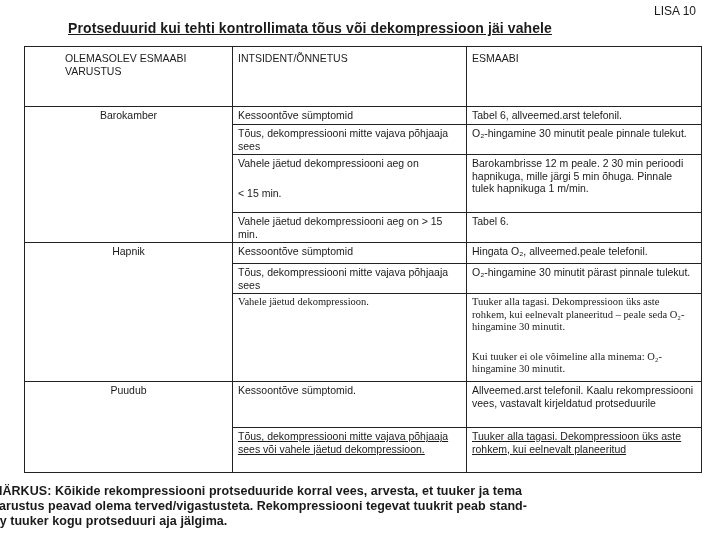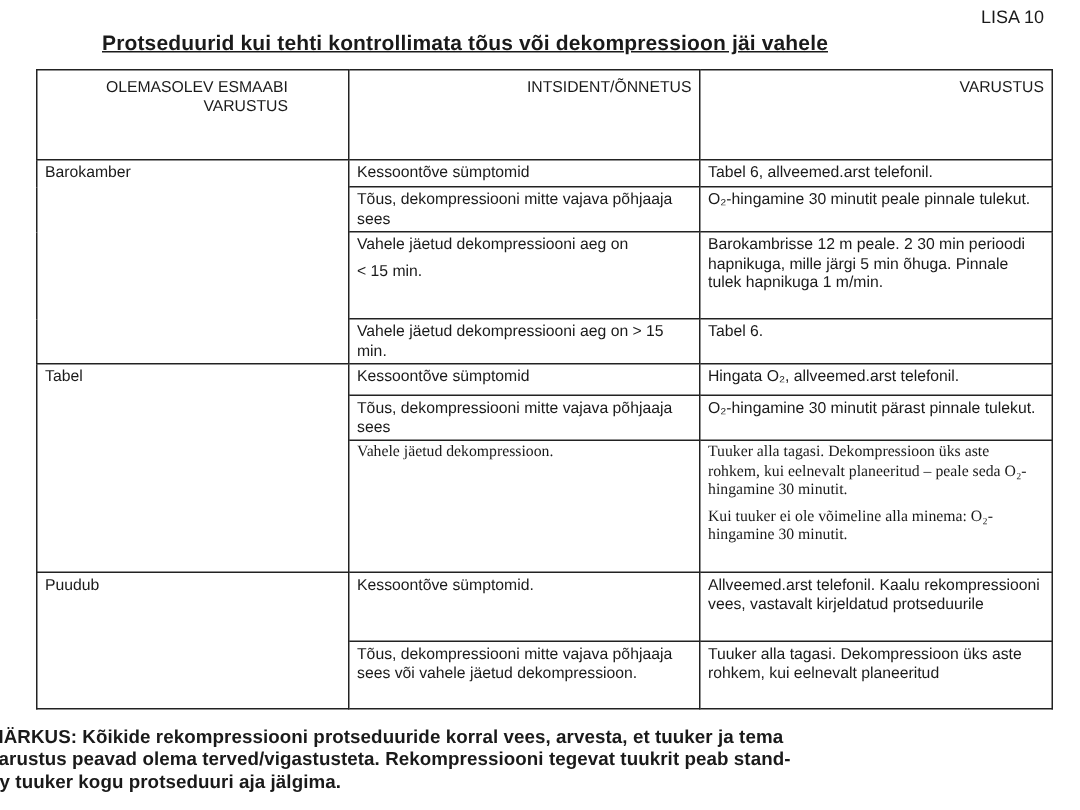--- a/index.html
+++ b/index.html
@@ -4,44 +4,44 @@
 <style>
   html, body { margin:0; padding:0; }
   body { width:720px; height:540px; background:#ffffff; position:relative; overflow:hidden;
          font-family:"Liberation Sans", sans-serif; color:#1a1a1a; }
   .lisa { position:absolute; right:24px; top:4px; font-size:12px; }
   .title { position:absolute; left:24px; top:20px; font-size:14px; font-weight:bold;
            text-decoration:underline; letter-spacing:0.1px;margin-left:44px; }
   table.main { position:absolute; left:24px; top:46px; width:677px; border-collapse:collapse;
                table-layout:fixed; font-size:10.5px; }
   table.main td, table.main th { border:1.6px solid #222; vertical-align:top; padding:2px 5px; line-height:12.5px; }
-  table.main th { font-weight:normal; text-align:right; height:52px; padding-top:5px; font-size:10.5px; }
+  table.main th { font-weight:normal; text-align:left; height:52px; padding-top:5px; font-size:10.5px; }
   col.c1 { width:208px; } col.c2 { width:234px; } col.c3 { width:235px; }
-  td.group { vertical-align:middle; }
-  .p2 { margin-top:5px; display:block; }
+  td.group { text-align:center; vertical-align:middle; }
+  .p2 { margin-top:17px; display:block; }
   .note { position:absolute; left:-8px; top:484px; width:740px; font-size:12.5px; font-weight:bold;
           line-height:15px; letter-spacing:0.05px; }
 </style>
 </head>
 <body>
 
 <div class="lisa">LISA 10</div>
 <div class="title">Protseduurid kui tehti kontrollimata tõus või dekompressioon jäi vahele</div>
 
 <table class="main">
   <colgroup>
       <col class="c1">
       <col class="c2">
       <col class="c3">
     </colgroup>
   <tbody>
       <tr>
     <th style="padding-left:40px;padding-right:40px;">OLEMASOLEV ESMAABI VARUSTUS</th>
     <th>INTSIDENT/ÕNNETUS</th>
-    <th>VARUSTUS</th>
+    <th>ESMAABI</th>
   </tr>
 
   <tr style="height:18px;">
     <td class="group" rowspan="4">Barokamber</td>
     <td>Kessoontõve sümptomid</td>
     <td>Tabel 6, allveemed.arst telefonil.</td>
   </tr>
   <tr style="height:30px;">
     <td>Tõus, dekompressiooni mitte vajava põhjaaja sees</td>
     <td>O₂-hingamine 30 minutit peale pinnale tulekut.</td>
@@ -52,42 +52,42 @@
       <span class="p2">&lt; 15 min.</span>
     </td>
     <td>Barokambrisse 12 m peale. 2 30 min perioodi hapnikuga, mille järgi 5 min õhuga. Pinnale tulek hapnikuga 1 m/min.</td>
   </tr>
   <tr style="height:28px;">
     <td>Vahele jäetud dekompressiooni aeg on &gt; 15 min.</td>
     <td>Tabel 6.</td>
   </tr>
 
   <tr style="height:21px;">
-    <td class="group" rowspan="3">Tabel</td>
+    <td class="group" rowspan="3">Hapnik</td>
     <td>Kessoontõve sümptomid</td>
-    <td>Hingata O₂, allveemed.arst telefonil.</td>
+    <td>Hingata O₂, allveemed.peale telefonil.</td>
   </tr>
   <tr style="height:30px;">
     <td>Tõus, dekompressiooni mitte vajava põhjaaja sees</td>
     <td>O₂-hingamine 30 minutit pärast pinnale tulekut.</td>
   </tr>
   <tr style="height:88px;font-family:Liberation Serif, serif;">
     <td>Vahele jäetud dekompressioon.</td>
     <td>
       <span>Tuuker alla tagasi. Dekompressioon üks aste rohkem, kui eelnevalt planeeritud – peale seda O₂-hingamine 30 minutit.</span>
       <span class="p2">Kui tuuker ei ole võimeline alla minema: O₂-hingamine 30 minutit.</span>
     </td>
   </tr>
 
   <tr style="height:46px;margin-left:36px;">
     <td class="group" rowspan="2">Puudub</td>
     <td>Kessoontõve sümptomid.</td>
     <td>Allveemed.arst telefonil. Kaalu rekompressiooni vees, vastavalt kirjeldatud protseduurile</td>
   </tr>
-  <tr style="height:45px;">
+  <tr style="height:45px;text-decoration:underline;">
     <td>Tõus, dekompressiooni mitte vajava põhjaaja sees või vahele jäetud dekompressioon.</td>
     <td>Tuuker alla tagasi. Dekompressioon üks aste rohkem, kui eelnevalt planeeritud</td>
   </tr>
 </tbody>
   </table>
 
 <div class="note">
   <div>MÄRKUS: Kõikide rekompressiooni protseduuride korral vees, arvesta, et tuuker ja tema</div>
   <div>varustus peavad olema terved/vigastusteta. Rekompressiooni tegevat tuukrit peab stand-</div>
   <div>by tuuker kogu protseduuri aja jälgima.</div>

